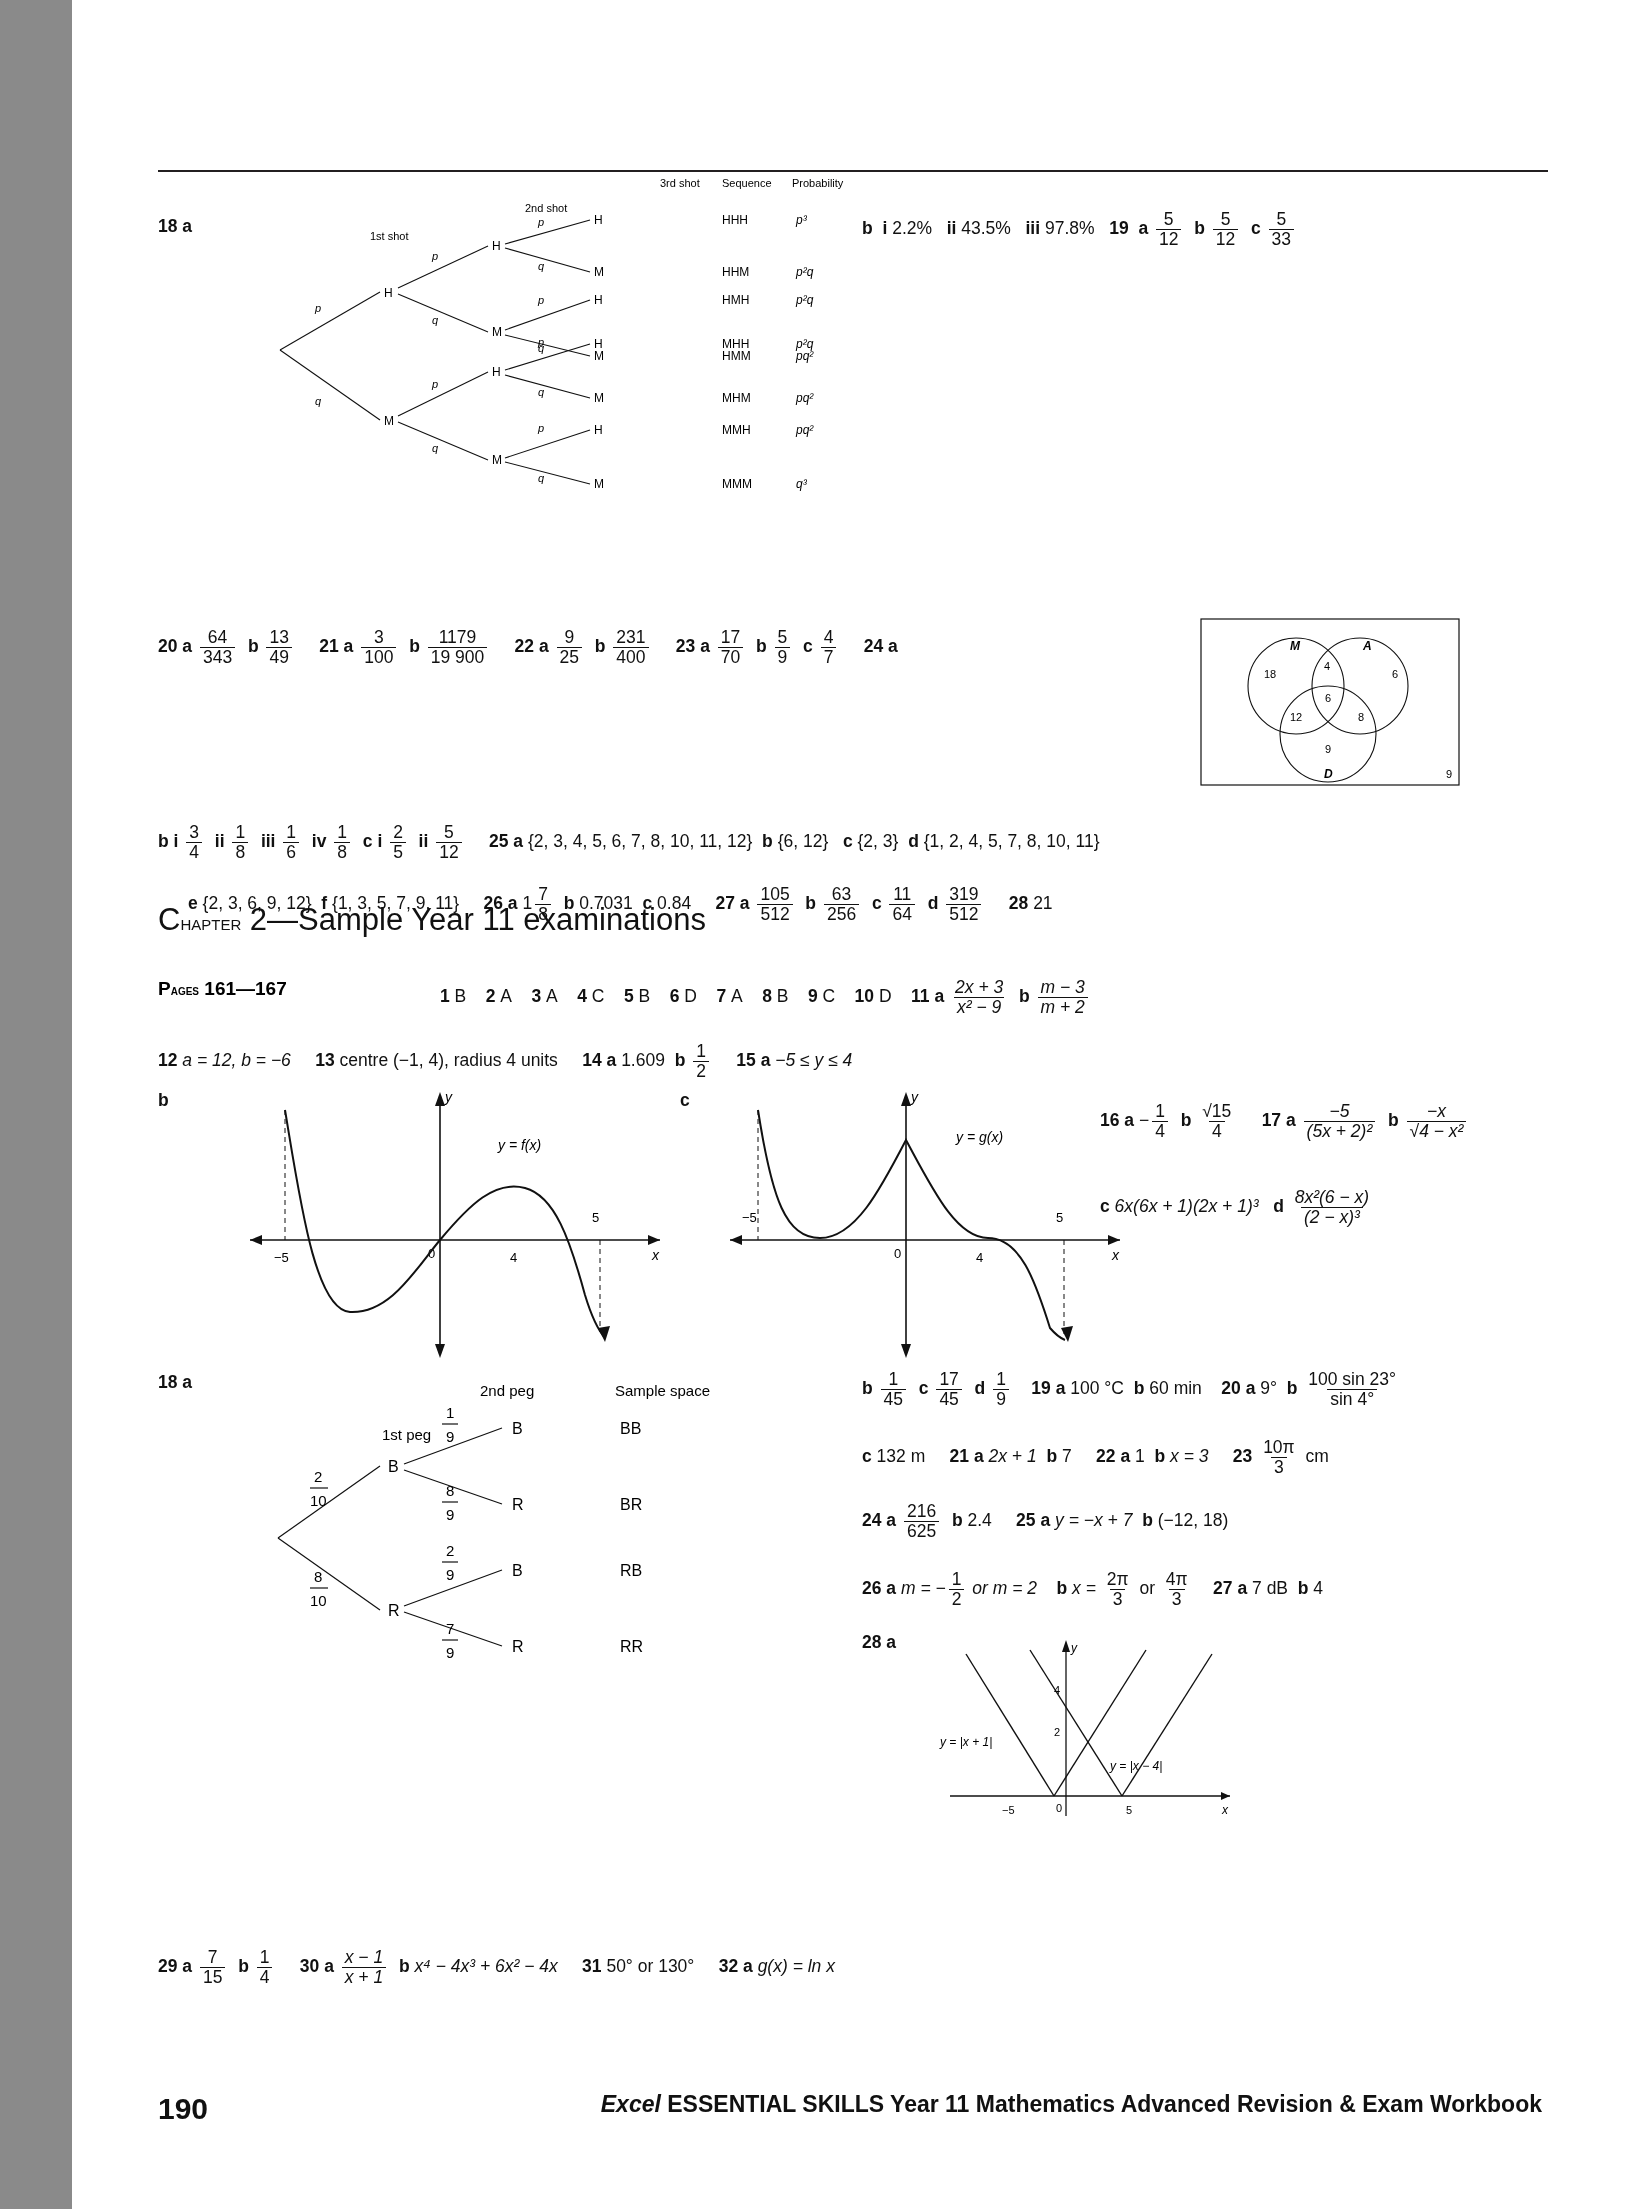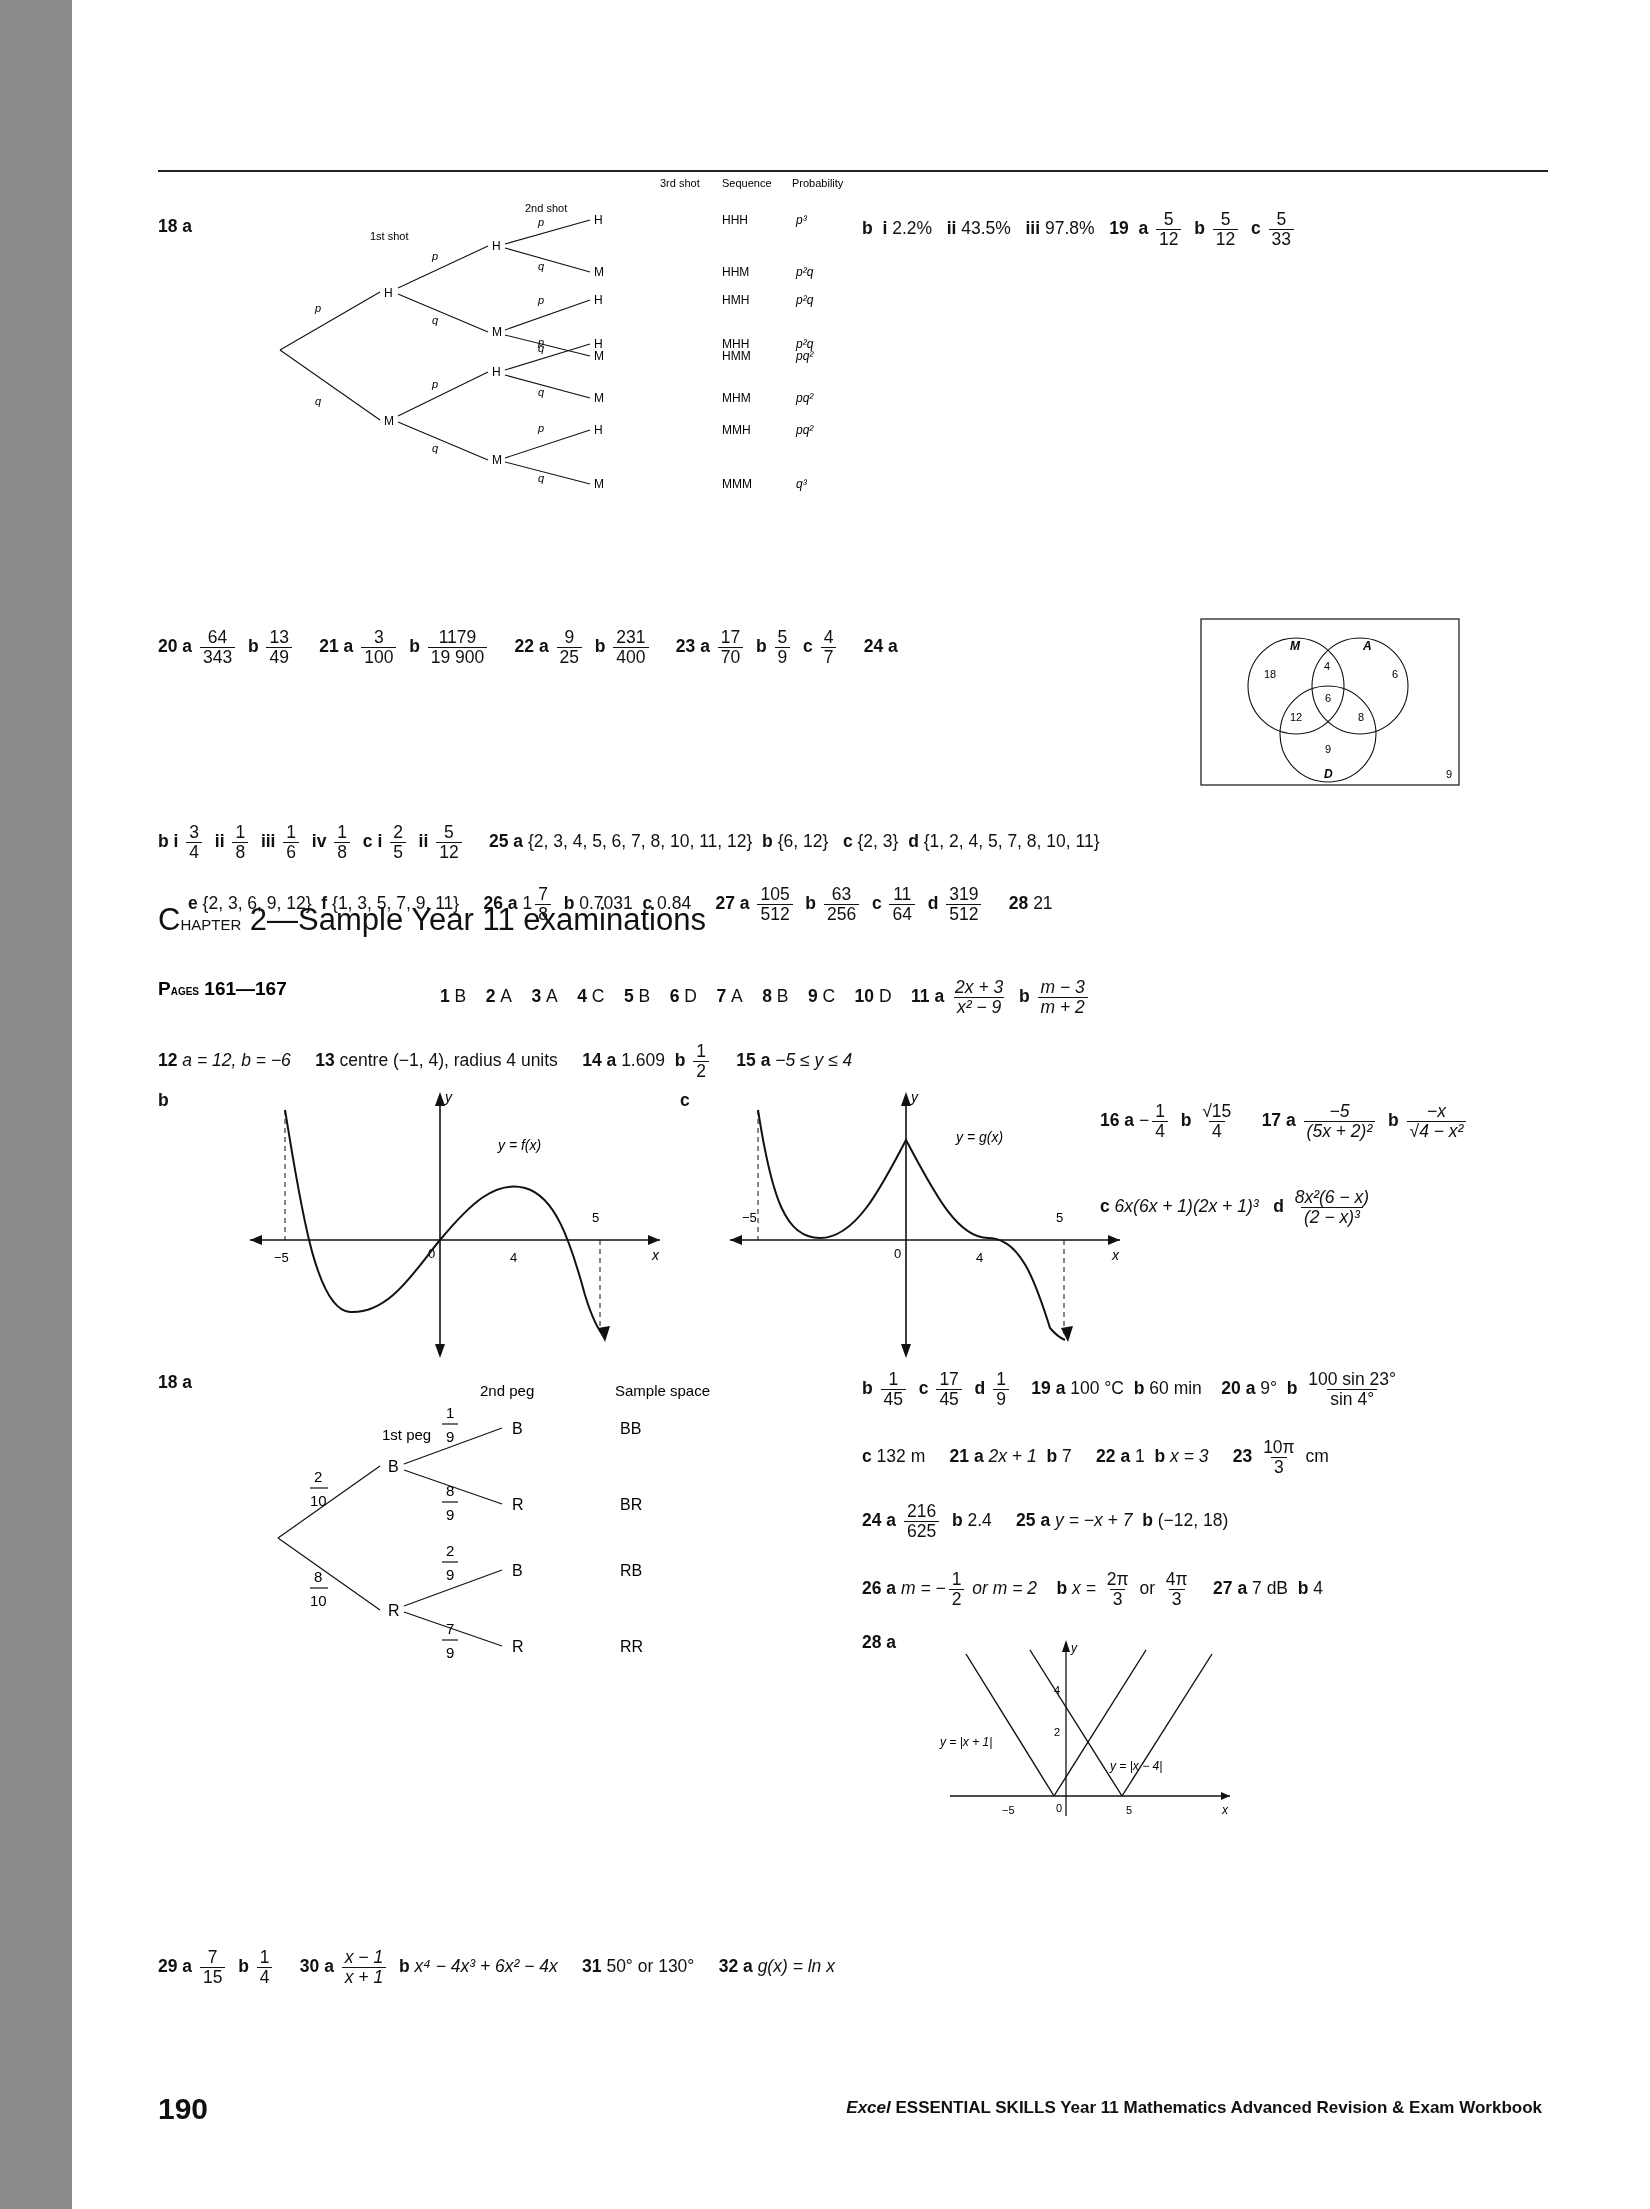--- a/index.html
+++ b/index.html
@@ -34,21 +34,21 @@
   .row { position:absolute; font-size:17.5px; color:#111; white-space:nowrap; }
   .b { font-weight:bold; }
   .i { font-style: italic; }
   
   .frac { display:inline-flex; flex-direction:column; align-items:center;
           vertical-align:middle; margin:0 3px; line-height:1.08; }
   .frac .num { padding:0 3px; }
   .frac .den { border-top:1.4px solid #111; padding:0 3px; }
   
   .pagenum { position:absolute; left:38px; bottom:44px; font-size:30px; font-weight:bold; color:#111; }
-  .footer-text { position:absolute; right:38px; bottom:52px; font-size:17px; color:#111; font-weight:bold;}
+  .footer-text { position:absolute; right:38px; bottom:52px; font-size:23px; color:#111; font-weight:bold;}
   .footer-text .ital { font-style:italic; }
   
   .chapter { position:absolute; left:38px; top:862px; font-size:31px; color:#111; }
   .chapter .caps { font-size:15px; }
   
   .pages { position:absolute; left:38px; top:938px; font-size:19px; font-weight:bold;}
   .pages .caps { font-size:10px; }
   svg { overflow: visible; }
   .diagram { position:absolute; }
 </style>

